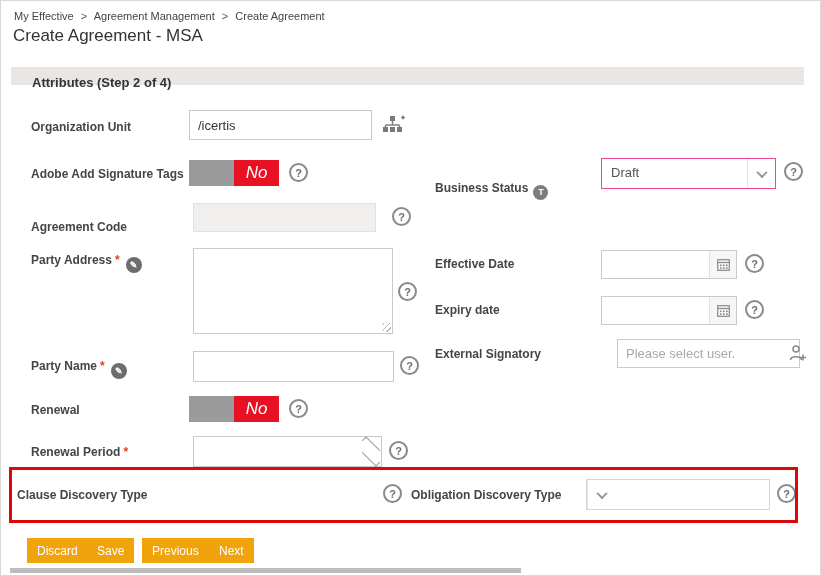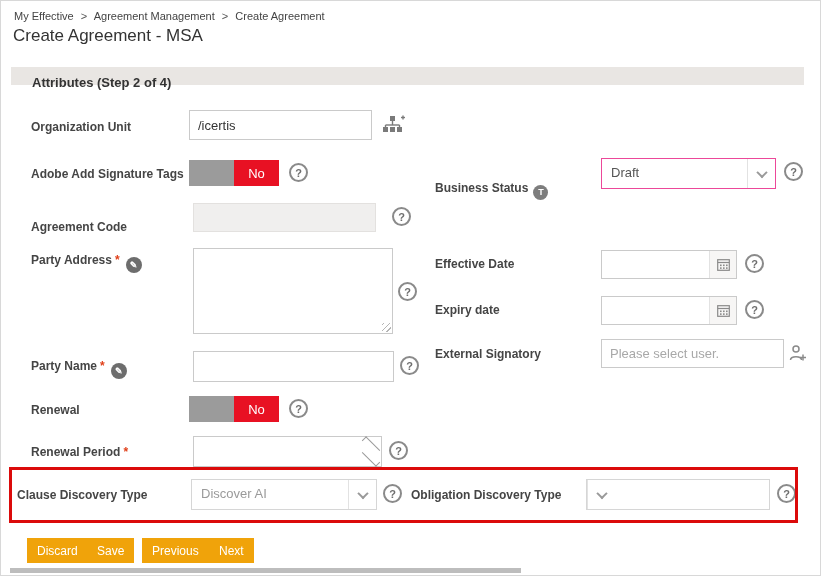--- a/index.html
+++ b/index.html
@@ -29,21 +29,21 @@
   .ta-handle { position:absolute; width:9px; height:9px;
     background:repeating-linear-gradient(135deg,#fff 0 1px,#b5b5b5 1px 2px,#fff 2px 4px); }
 
   .help { position:absolute; width:19px; height:19px; border:2px solid #8a8a8a; border-radius:50%;
     display:flex; align-items:center; justify-content:center; font-size:11px; font-weight:700;
     color:#6e6e6e; background:#fff; cursor:pointer; }
 
   .toggle { position:absolute; width:90px; height:26px; display:flex; cursor:pointer; }
   .toggle .knob { width:45px; height:100%; background:#9b9b9b; }
   .toggle .state { width:45px; height:100%; background:#e81123; color:#fff; display:flex;
-    align-items:center; justify-content:center; font-size:13px; }
+    align-items:center; justify-content:center; font-size:17px;font-style:italic; }
 
   .select { position:absolute; height:31px; border:1px solid #ec4899; background:#fff; display:flex; cursor:pointer; }
   .select .val { flex:1; font-size:13px; color:#555; line-height:28px; padding:0 9px;
     white-space:nowrap; overflow:hidden; }
   .select.dim .val { color:#9a9a9a; }
   .select.dim { border-color:#d6d6d6; }
   .select .chevbox { width:28px; border-left:1px solid #e2e2e2; display:flex; align-items:center; justify-content:center; }
   .chev { width:8px; height:8px; border-right:2px solid #9a9a9a; border-bottom:2px solid #9a9a9a;
     transform:rotate(45deg) translate(-1px,-1px); }
 
@@ -168,21 +168,21 @@
           <rect x="9" y="6.5" width="1.6" height="1.6" fill="#8a8a8a"></rect>
         <rect x="3" y="9.3" width="1.6" height="1.6" fill="#8a8a8a"></rect>
           <rect x="6" y="9.3" width="1.6" height="1.6" fill="#8a8a8a"></rect>
           <rect x="9" y="9.3" width="1.6" height="1.6" fill="#8a8a8a"></rect>
       </svg>
     </div>
   </div>
   <div class="help" style="left:744px; top:299px;">?</div>
 
   <div class="lbl" style="left:434px; top:346px;">External Signatory</div>
-  <input class="txt" style="left: 600px; top: 338px; width: 183px; height: 29px;" placeholder="Please select user.">
+  <input class="txt" style="left: 616px; top: 338px; width: 183px; height: 29px;" placeholder="Please select user.">
   <button class="iconbtn" style="left:788px; top:343px;">
     <svg width="17" height="18" viewBox="0 0 17 18">
       <circle cx="7" cy="5" r="3" fill="none" stroke="#8a8a8a" stroke-width="1.5"></circle>
       <path d="M1.5 16 C1.5 11.5 12.5 11.5 12.5 16" fill="none" stroke="#8a8a8a" stroke-width="1.5"></path>
       <line x1="11" y1="13.5" x2="17" y2="13.5" stroke="#8a8a8a" stroke-width="1.5"></line>
       <line x1="14" y1="10.5" x2="14" y2="16.5" stroke="#8a8a8a" stroke-width="1.5"></line>
     </svg>
   </button>
 
   <div class="lbl" style="left:30px; top:358px;">
@@ -208,26 +208,20 @@
           <div class="chev-s"></div>
         </div>
       <div class="down">
           <div class="chev-s"></div>
         </div>
     </div>
   </div>
   <div class="help" style="left:388px; top:440px;">?</div>
 
   <div class="lbl" style="left:16px; top:487px;">Clause Discovery Type</div>
-  <div class="select dim" style="left:190px; top:478px; width:186px;">
-    <div class="val">Discover AI</div>
-    <div class="chevbox">
-        <div class="chev"></div>
-      </div>
-  </div>
   <div class="help" style="left:382px; top:483px;">?</div>
 
   <div class="lbl" style="left:410px; top:487px;">Obligation Discovery Type</div>
   <div class="select dim" style="left:585px; top:478px; width:184px;">
     <div class="chevbox">
         <div class="chev"></div>
       </div>
   </div>
   <div class="help" style="left:776px; top:483px;">?</div>
 

